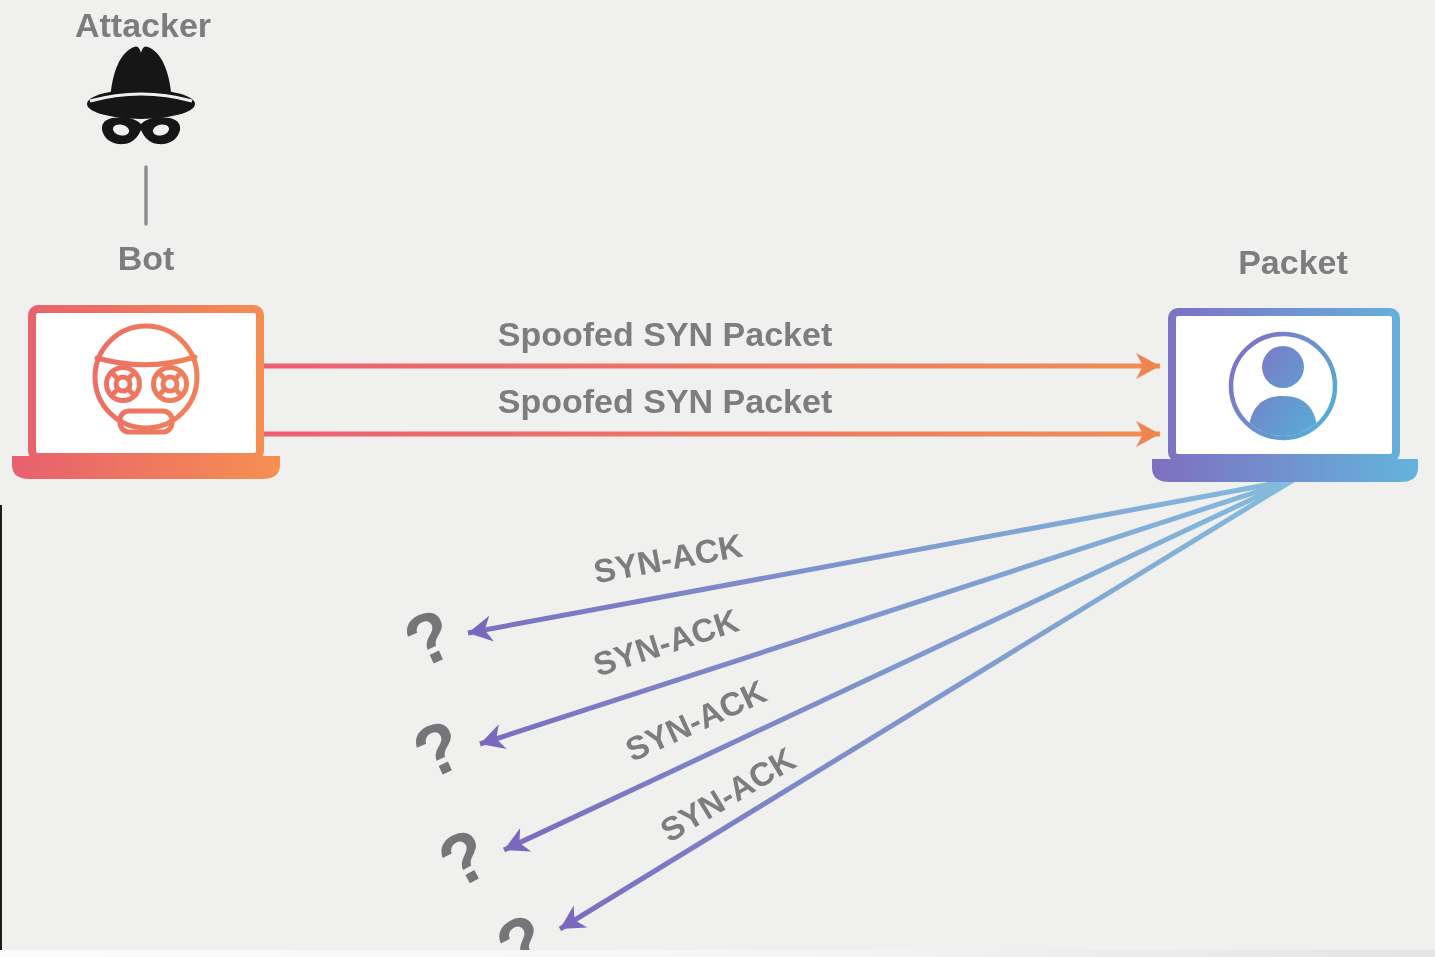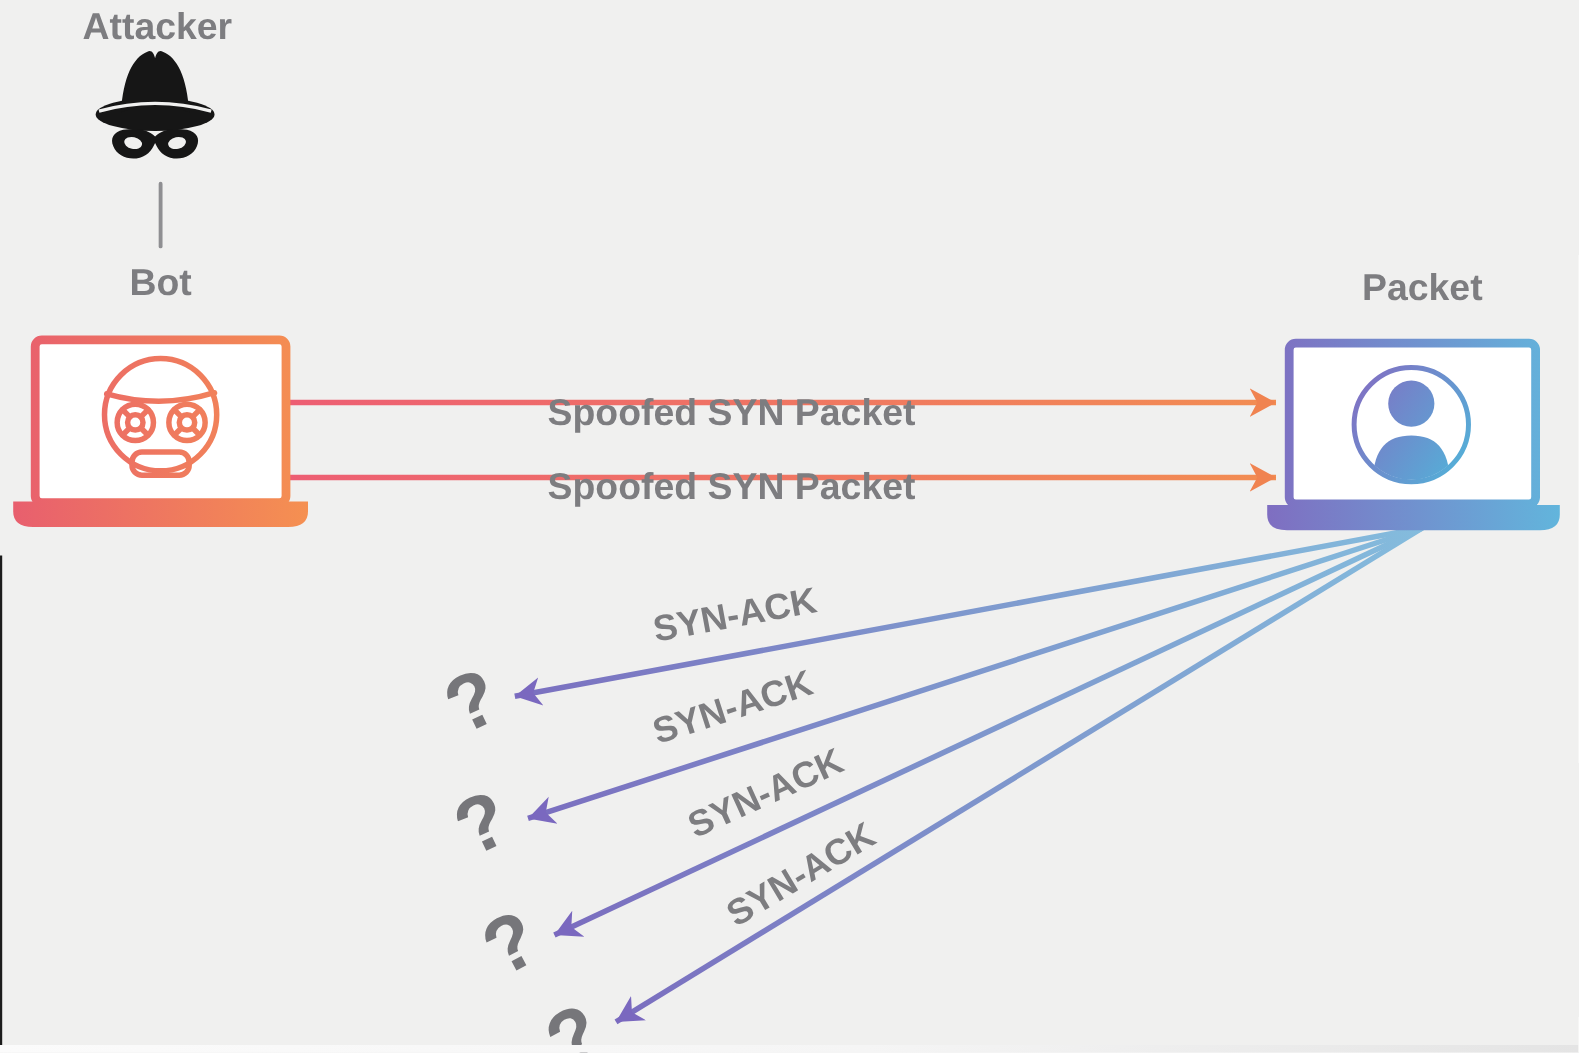--- a/index.html
+++ b/index.html
@@ -12,21 +12,21 @@
   }
   #diagram-svg{position:absolute;left:0;top:0;}
   .label{
     position:absolute;
     font-weight:700;
     color:#7d7d80;
     white-space:nowrap;
     transform:translate(-50%,-50%);
   }
   .node-title{font-size:34px;}
-  .packet-label{font-size:34px;margin-top:42px;}
+  .packet-label{font-size:34px;}
   .ack-label{font-size:33px;}
   .qmark{
     position:absolute;
     font-weight:700;
     font-size:72px;
     color:#76767a;
     white-space:nowrap;
   }
   .rot0{transform:translate(-50%,-50%);}
   .ack1{transform:translate(-50%,-50%) rotate(-10.5deg);}

